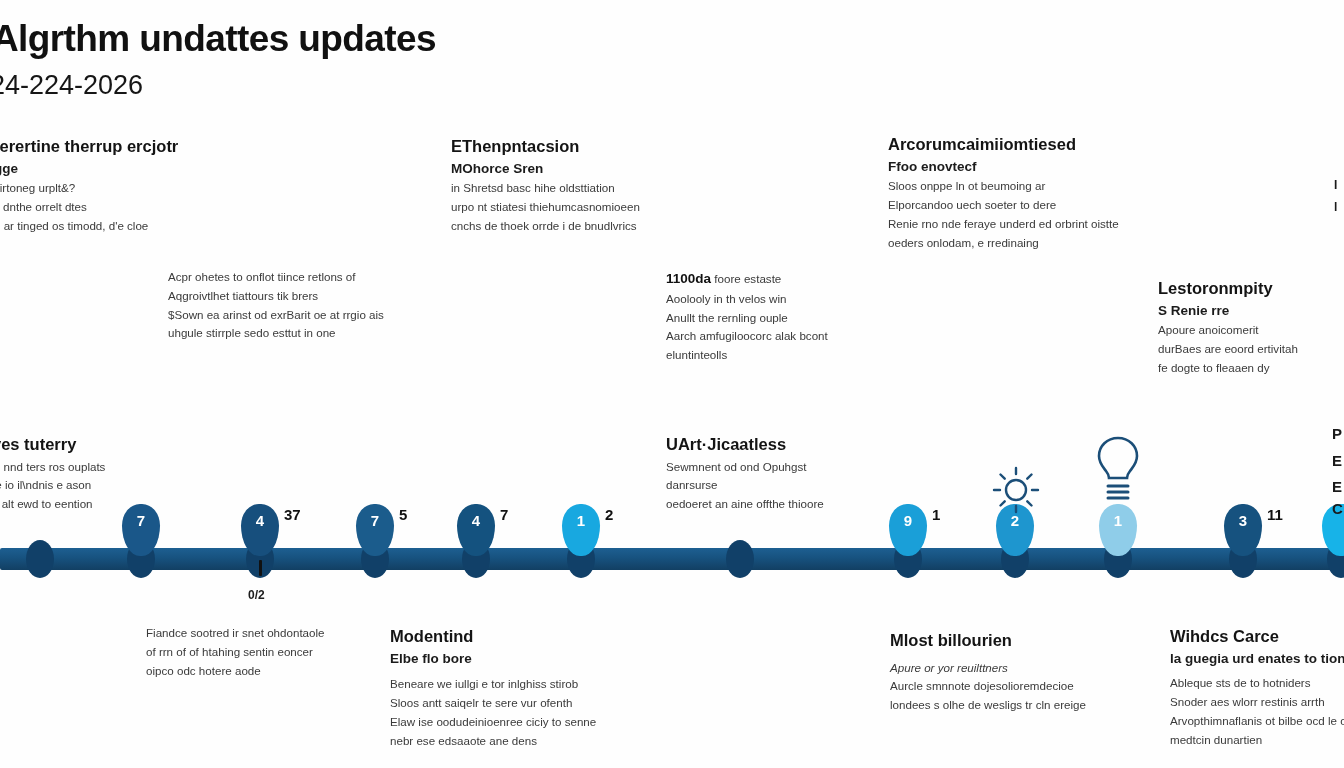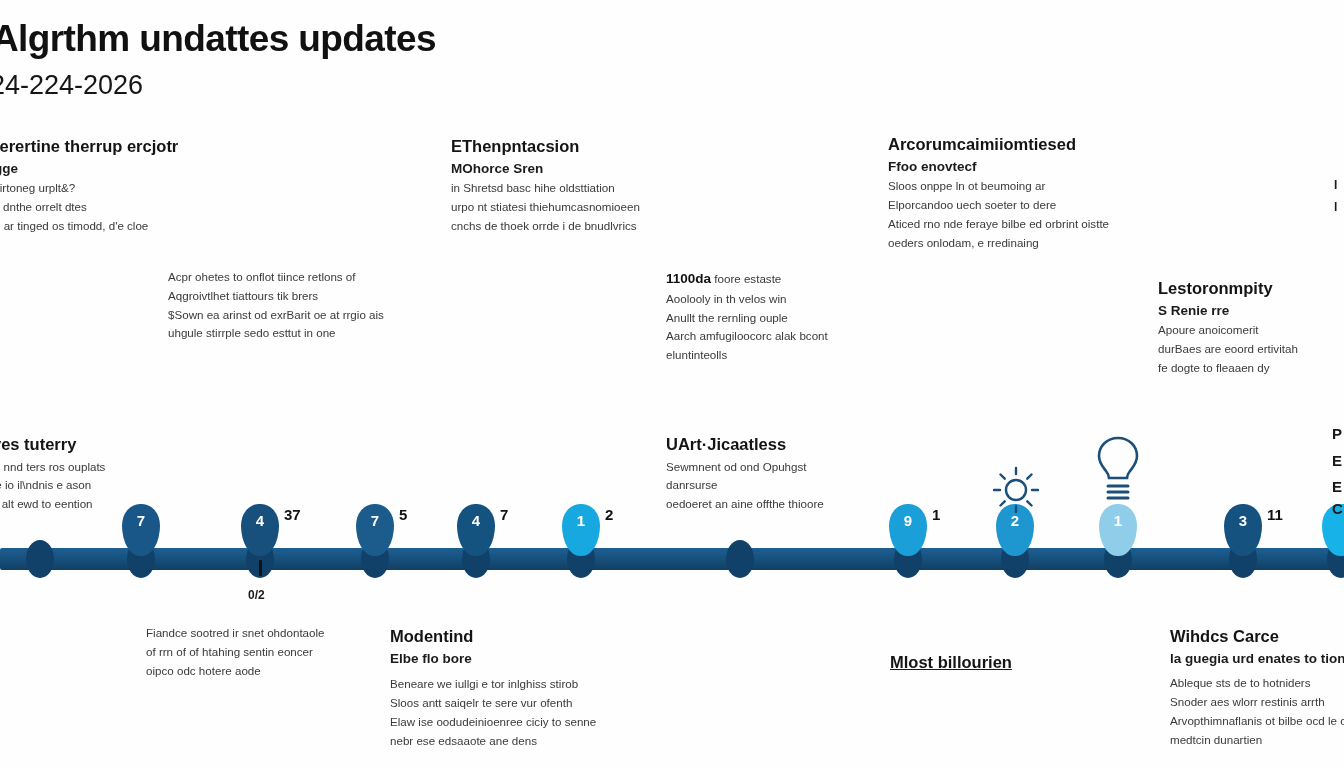--- a/index.html
+++ b/index.html
@@ -117,21 +117,21 @@
       <div>cnchs de thoek orrde i de bnudlvrics</div>
     </div>
   </div>
 
   <div class="blk" style="left:888px; top:134px; width:380px;">
     <div class="h">Arcorumcaimiiomtiesed</div>
     <div class="sub">Ffoo enovtecf</div>
     <div class="body">
       <div>Sloos onppe ln ot beumoing ar</div>
       <div>Elporcandoo uech soeter to dere</div>
-      <div>Aticed rno nde feraye bilbe ed orbrint oistte</div>
+      <div>Renie rno nde feraye underd ed orbrint oistte</div>
       <div>oeders onlodam, e rredinaing</div>
     </div>
   </div>
 
   <div class="blk" style="left:168px; top:268px; width:340px;">
     <div class="body">
       <div>Acpr ohetes to onflot tiince retlons of</div>
       <div>Aqgroivtlhet tiattours tik brers</div>
       <div>$Sown ea arinst od exrBarit oe at rrgio ais</div>
       <div>uhgule stirrple sedo esttut in one</div>
@@ -267,22 +267,27 @@
     <div class="h">Modentind</div>
     <div class="sub">Elbe flo bore</div>
     <div class="body" style="margin-top:8px;">
       <div>Beneare we iullgi e tor inlghiss stirob</div>
       <div>Sloos antt saiqelr te sere vur ofenth</div>
       <div>Elaw ise oodudeinioenree ciciy to senne</div>
       <div>nebr ese edsaaote ane dens</div>
     </div>
   </div>
 
-  <div class="blk" style="left:890px; top:652px; width:290px;text-decoration:underline;">
+  <div class="blk" style="left:890px; top:630px; width:290px;">
     <div class="h">Mlost billourien</div>
+    <div class="body" style="margin-top:8px;">
+      <div class="it">Apure or yor reuilttners</div>
+      <div>Aurcle smnnote dojesolioremdecioe</div>
+      <div>londees s olhe de wesligs tr cln ereige</div>
+    </div>
   </div>
 
   <div class="blk" style="left:1170px; top:626px; width:210px;">
     <div class="h">Wihdcs Carce</div>
     <div class="sub">la guegia urd enates to tion</div>
     <div class="body" style="margin-top:7px;">
       <div>Ableque sts de to hotniders</div>
       <div>Snoder aes wlorr restinis arrth</div>
       <div>Arvopthimnaflanis ot bilbe ocd le ostr</div>
       <div>medtcin dunartien</div>

